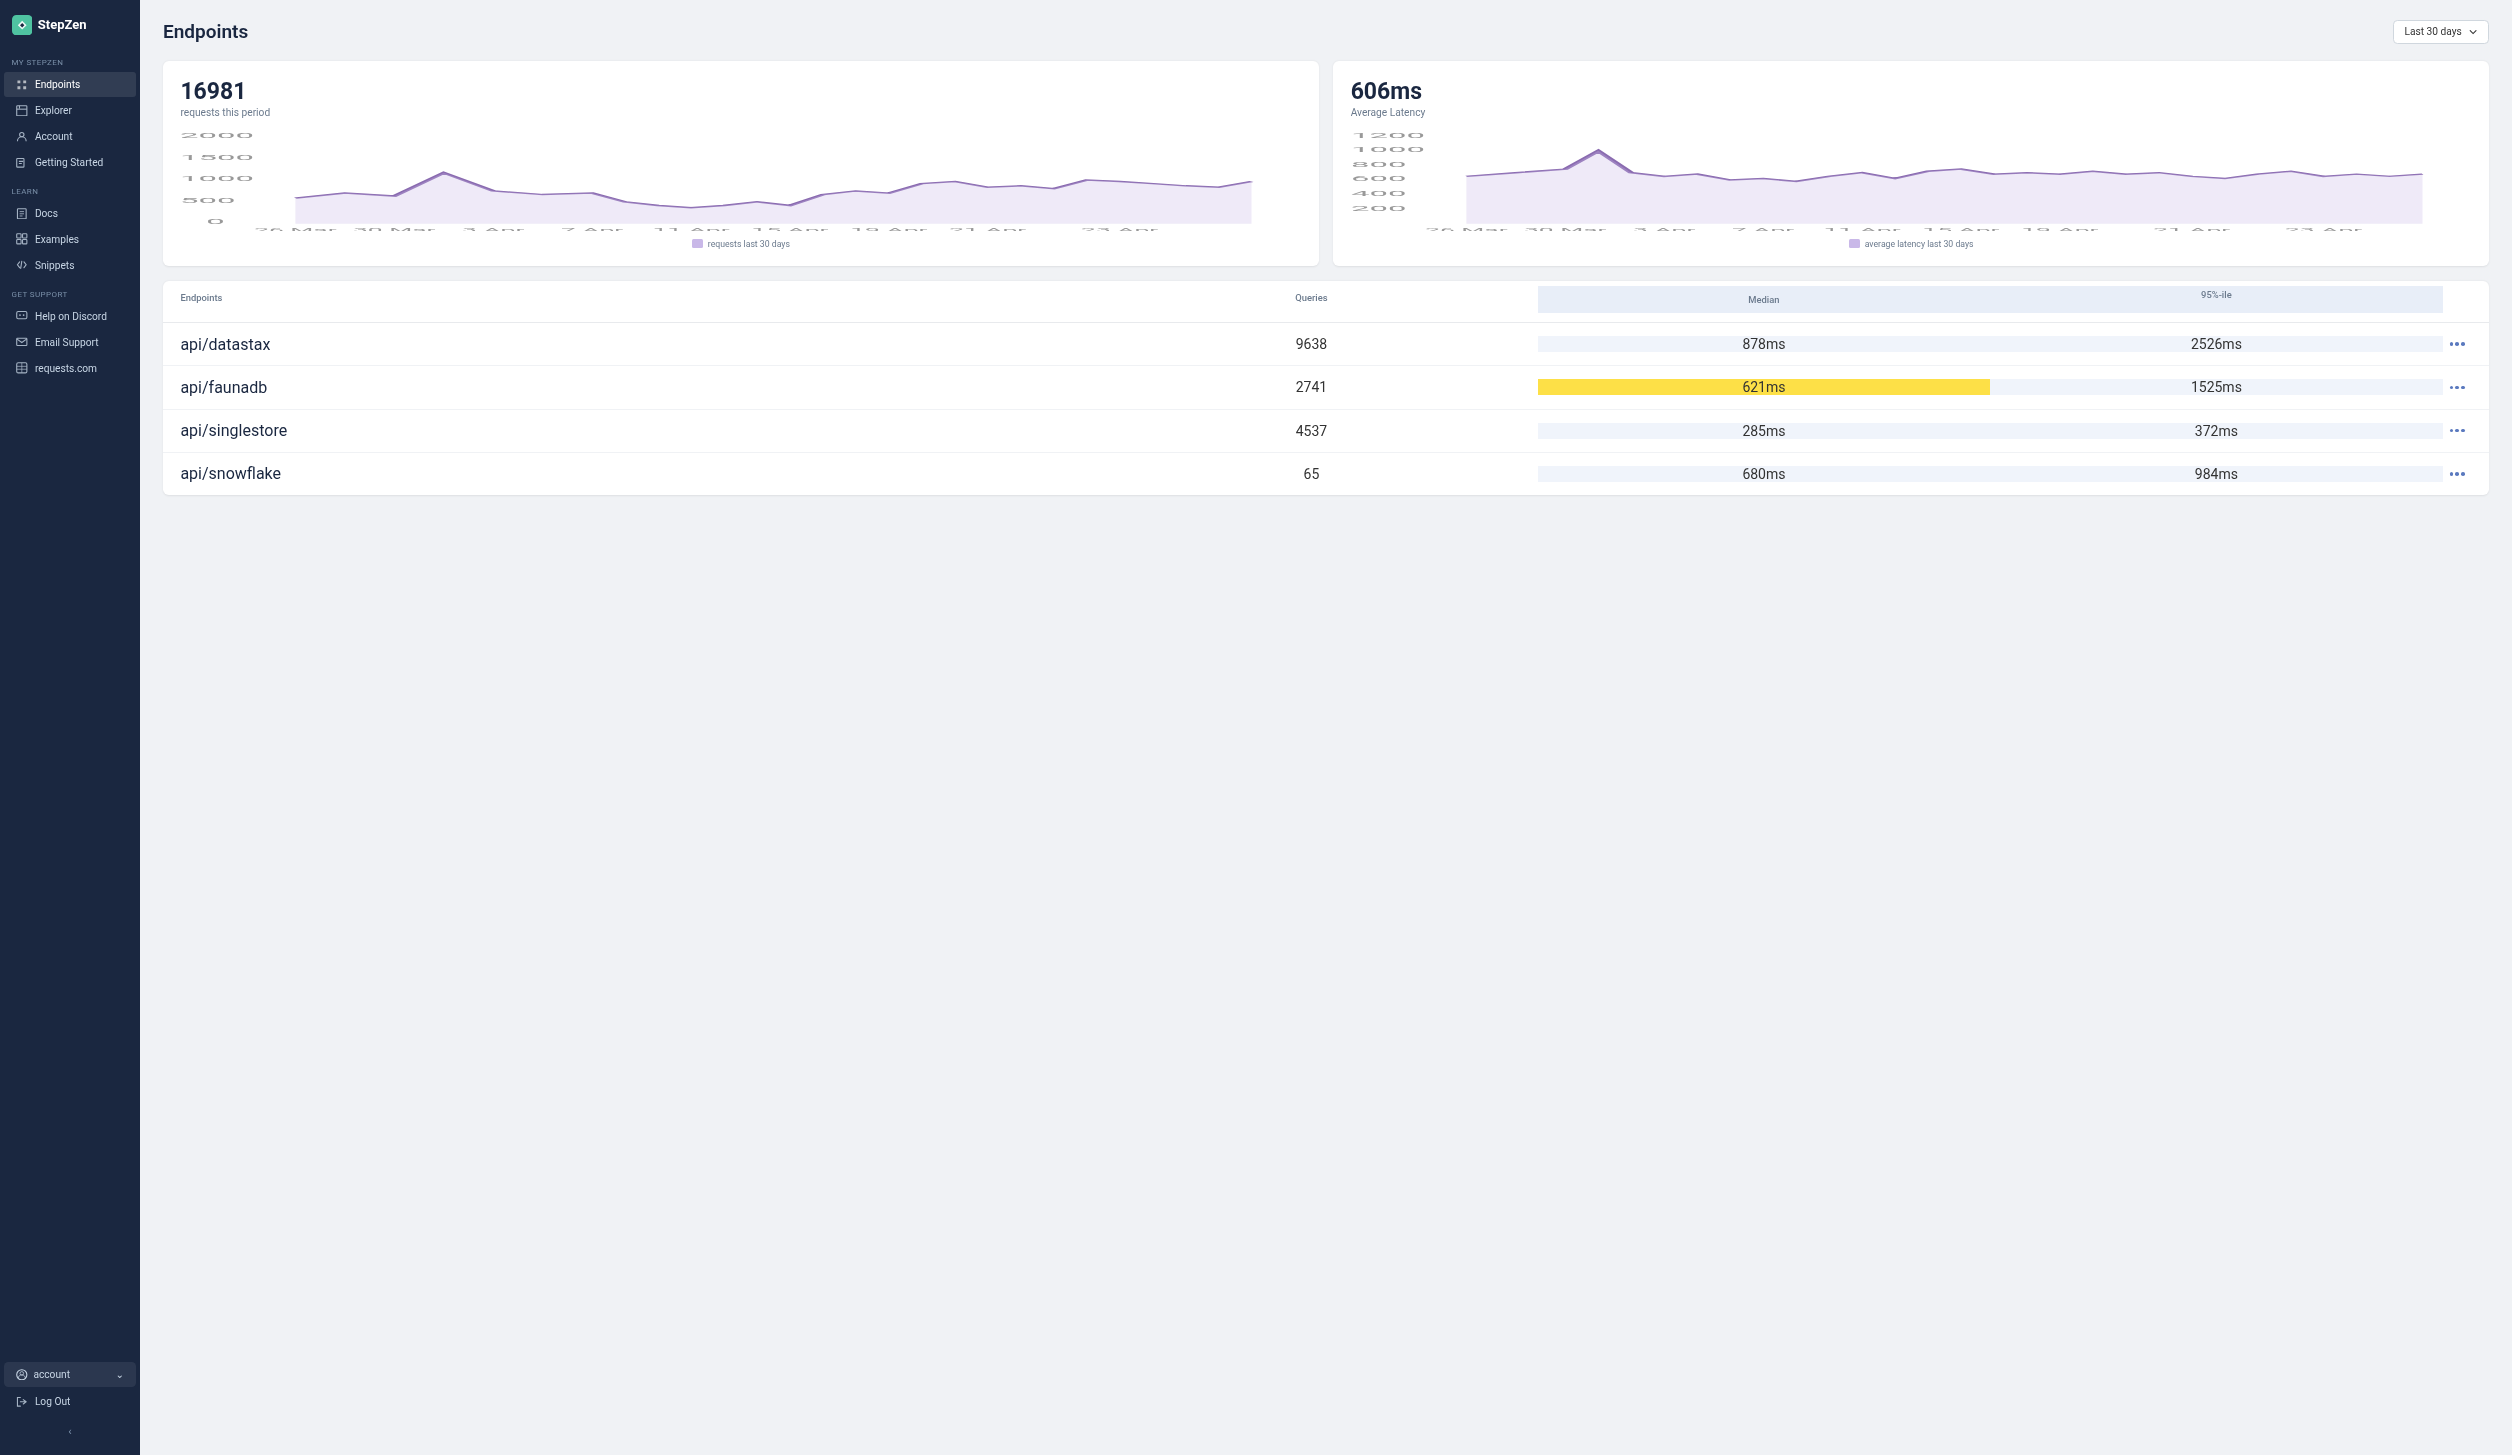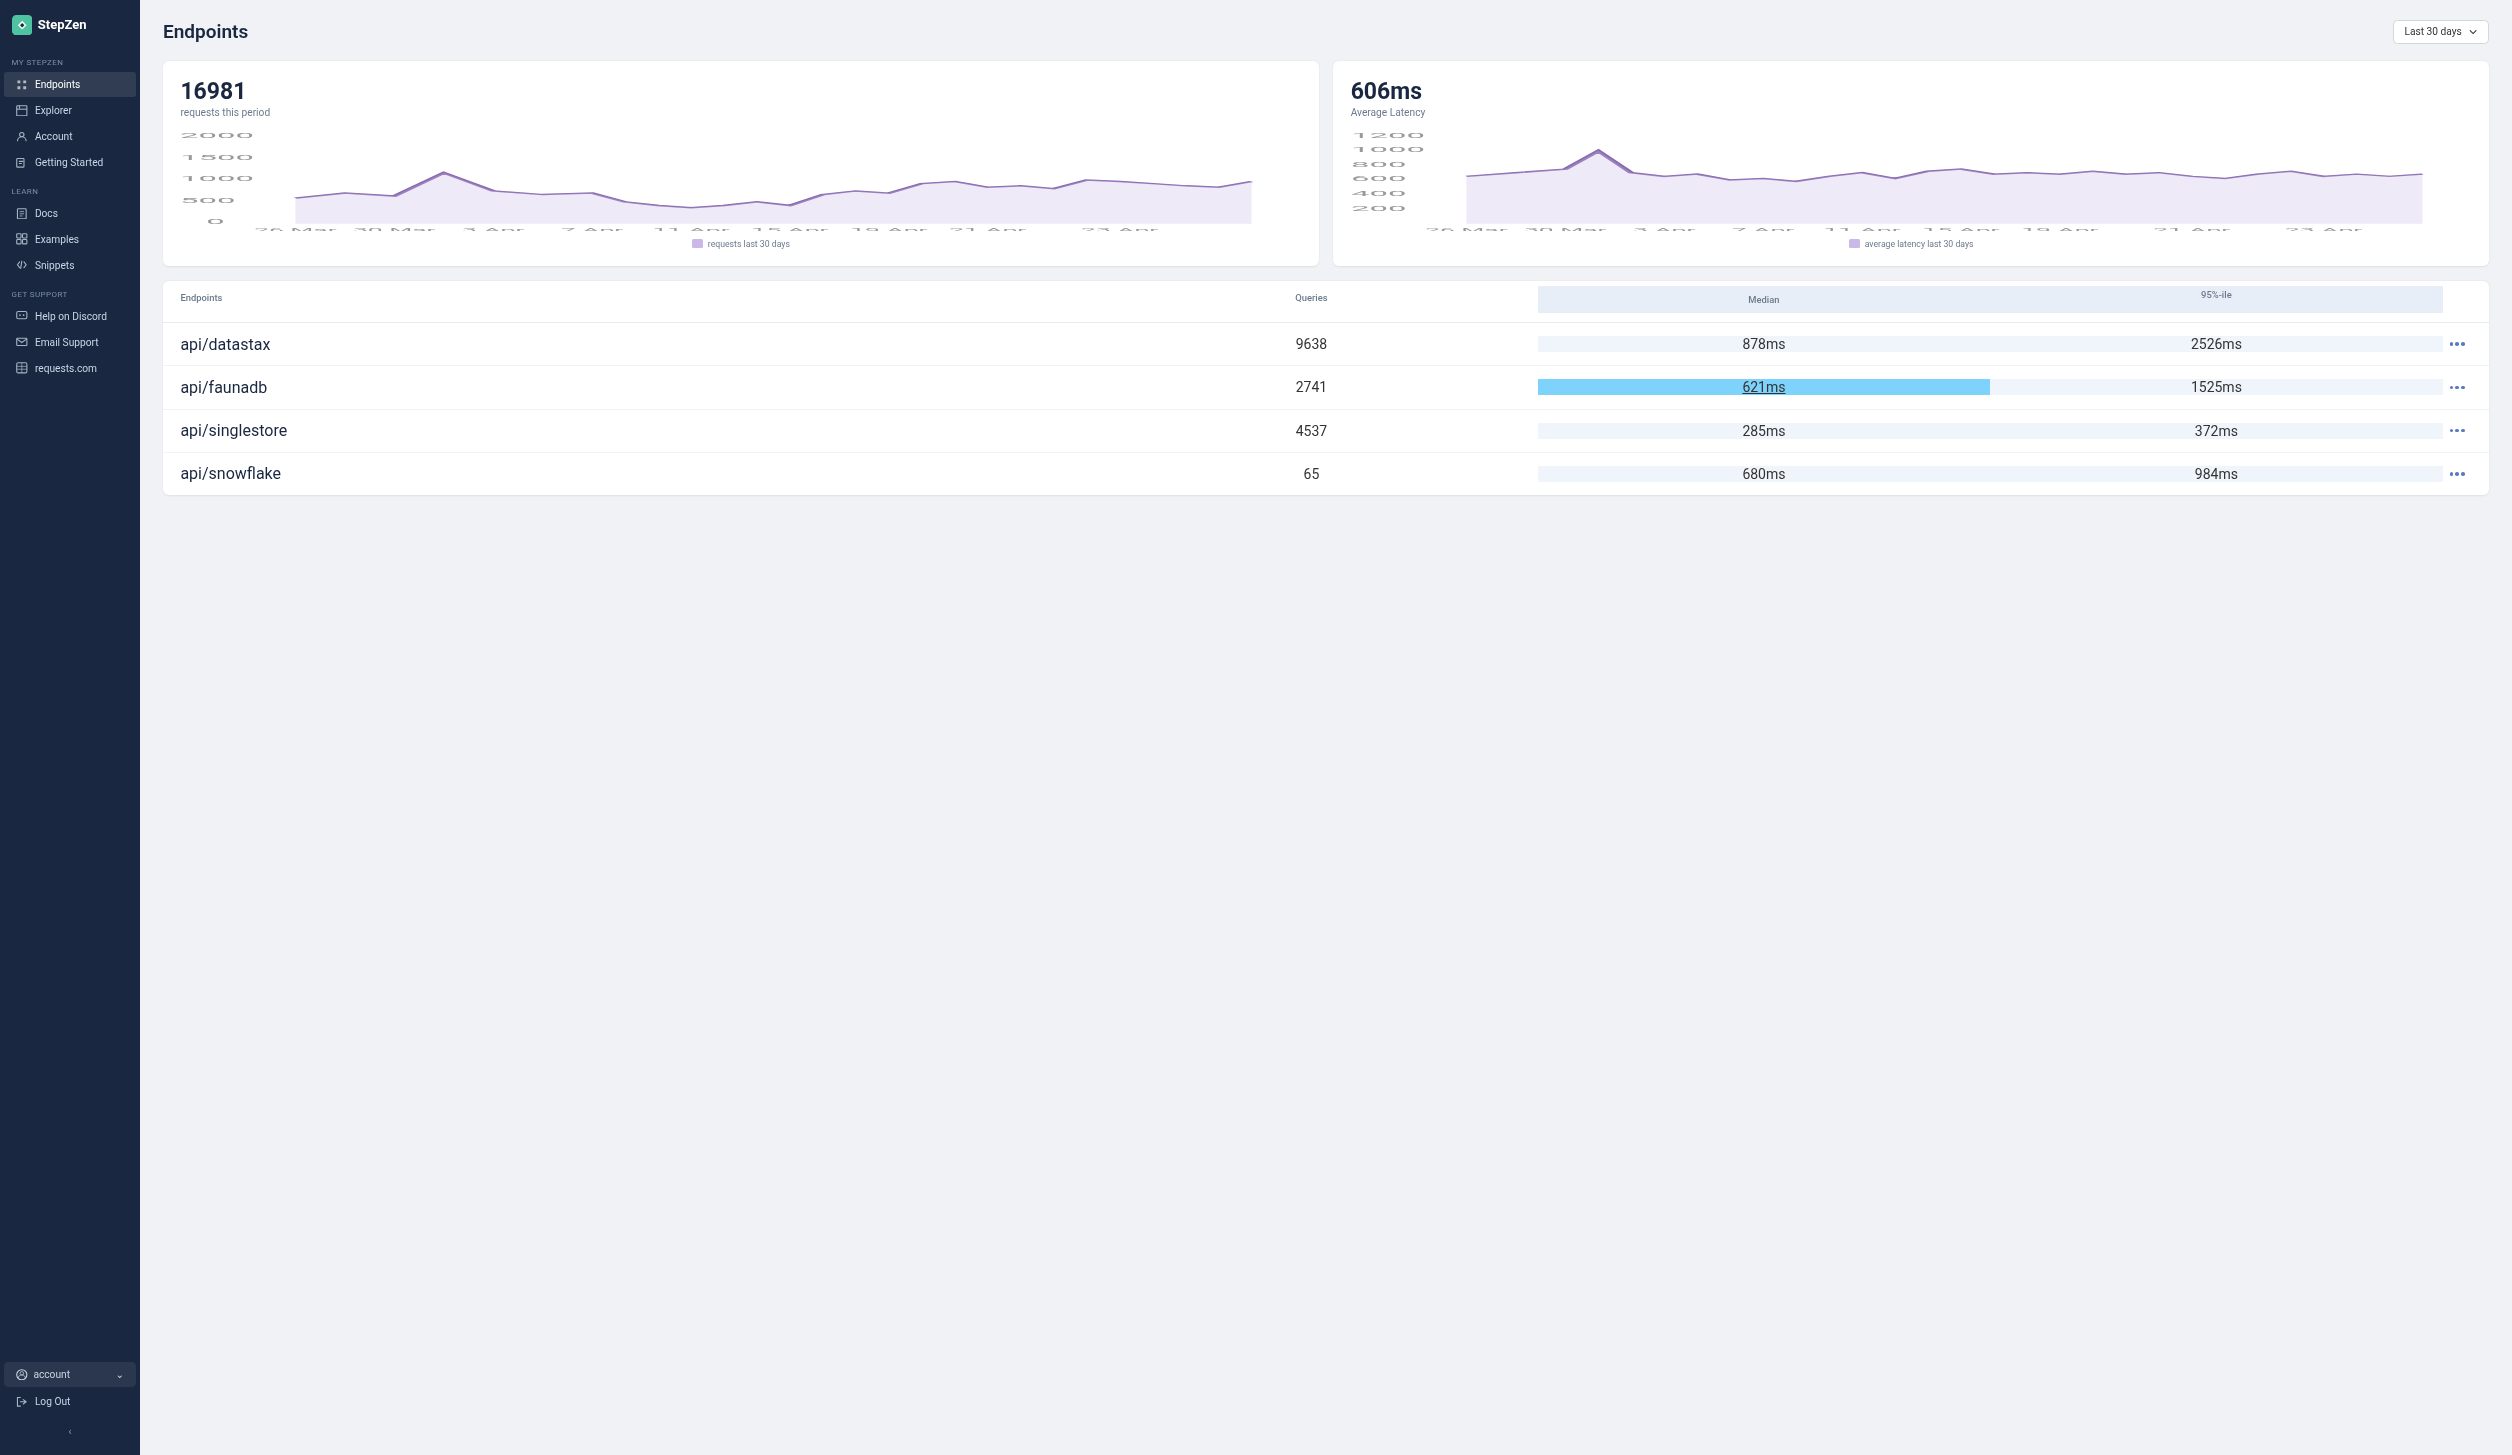--- a/index.html
+++ b/index.html
@@ -423,21 +423,21 @@
       <div class="cell center" style="background:#f0f4fb;">2526ms</div>
       <div class="more-btn">
         <div class="dot"></div>
         <div class="dot"></div>
         <div class="dot"></div>
       </div>
     </div>
         <div class="table-row">
       <div class="cell endpoint">api/faunadb</div>
       <div class="cell center">2741</div>
-      <div class="cell center" style="background:#7dd3fc;text-decoration:underline;">621ms</div>
+      <div class="cell center" style="background:#fde047;">621ms</div>
       <div class="cell center" style="background:#f0f4fb;">1525ms</div>
       <div class="more-btn">
         <div class="dot"></div>
         <div class="dot"></div>
         <div class="dot"></div>
       </div>
     </div>
         <div class="table-row">
       <div class="cell endpoint">api/singlestore</div>
       <div class="cell center">4537</div>

